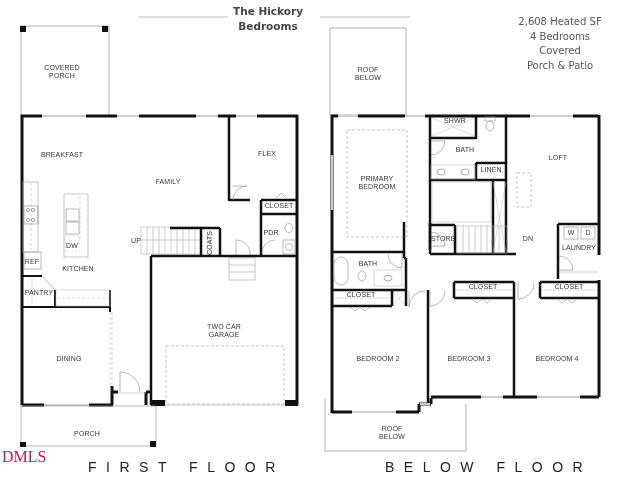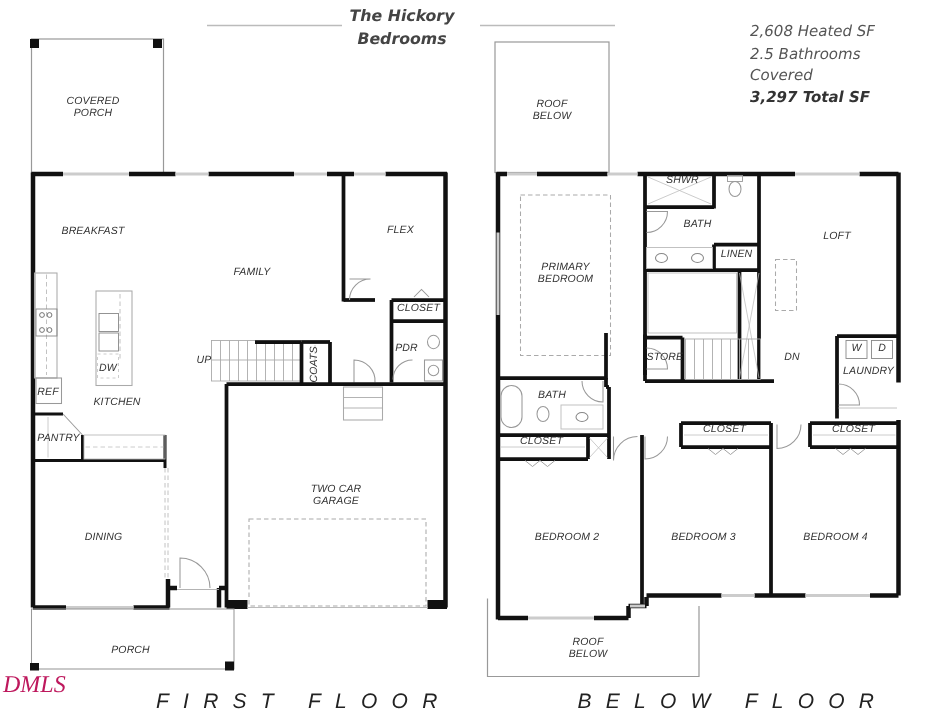--- a/index.html
+++ b/index.html
@@ -1,25 +1,25 @@
 <!DOCTYPE html>
 <html><head>
 <meta charset="utf-8">
 <style>
   html, body { margin: 0; padding: 0; background: #ffffff; }
   body { width: 628px; height: 480px; position: relative; overflow: hidden;
          font-family: "Liberation Sans", sans-serif; }
   #plan { position: absolute; left: 0; top: 0; width: 628px; height: 480px; }
-  .abs { position: absolute; white-space: nowrap; font-style: italic; }
+  .abs { position: absolute; white-space: nowrap; }
   .room { font-family: "Liberation Sans", sans-serif; font-size: 7px; color: #333;
           text-align: center; line-height: 8px; letter-spacing: 0.1px; }
   .title { font-family: "DejaVu Sans", sans-serif; font-size: 10.5px; color: #444;
            text-align: center; line-height: 15px; font-weight: bold; }
   .stats { font-family: "DejaVu Sans", sans-serif; font-size: 10px; color: #555;
-           text-align: left; line-height: 14.6px; }
+           text-align: center; line-height: 14.6px; }
   .stats .total { color: #333; font-weight: bold; }
   .floor-label { font-family: "Liberation Sans", sans-serif; font-size: 14px; color: #222;
                  letter-spacing: 9.5px; }
   .watermark { font-family: "Liberation Serif", serif; font-size: 16px; color: #be185d; }
   .vert { writing-mode: vertical-rl; transform: rotate(180deg); }
 </style>
 </head>
 <body>
 
 <svg id="plan" viewBox="0 0 628 480" xmlns="http://www.w3.org/2000/svg">
@@ -286,23 +286,23 @@
   </g>
 </svg>
 
 <div class="abs title" style="left:228px; top:4px; width:80px;">
   <div>The Hickory</div>
   <div>Bedrooms</div>
 </div>
 
 <div class="abs stats" style="left:500px; top:15px; width:120px;">
   <div>2,608 Heated SF</div>
-  <div>2.5 Bathrooms</div>
+  <div>4 Bedrooms</div>
   <div>Covered</div>
-  <div class="total">3,297 Total SF</div>
+  <div>Porch &amp; Patio</div>
 </div>
 
 <div class="abs room" style="left:36px; top:64px; width:52px;">
   <div>COVERED</div>
   <div>PORCH</div>
 </div>
 <div class="abs room" style="left:38px; top:151px; width:48px;">BREAKFAST</div>
 <div class="abs room" style="left:152px; top:178px; width:32px;">FAMILY</div>
 <div class="abs room" style="left:256px; top:150px; width:22px;">FLEX</div>
 <div class="abs room" style="left:262px; top:202px; width:34px;">CLOSET</div>
@@ -312,21 +312,21 @@
 <div class="abs room" style="left:65px; top:242px; width:14px;">DW</div>
 <div class="abs room" style="left:62px; top:265px; width:32px;">KITCHEN</div>
 <div class="abs room" style="left:24px; top:258px; width:16px;">REF</div>
 <div class="abs room" style="left:23px; top:289px; width:32px;">PANTRY</div>
 <div class="abs room" style="left:200px; top:323px; width:48px;">
   <div>TWO CAR</div>
   <div>GARAGE</div>
 </div>
 <div class="abs room" style="left:55px; top:355px; width:28px;">DINING</div>
 <div class="abs room" style="left:73px; top:430px; width:28px;">PORCH</div>
-<div class="abs floor-label" style="left:104px; top:459px;">FIRST FLOOR</div>
+<div class="abs floor-label" style="left:88px; top:459px;">FIRST FLOOR</div>
 
 <div class="abs room" style="left:352px; top:66px; width:32px;">
   <div>ROOF</div>
   <div>BELOW</div>
 </div>
 <div class="abs room" style="left:355px; top:175px; width:44px;">
   <div>PRIMARY</div>
   <div>BEDROOM</div>
 </div>
 <div class="abs room" style="left:444px; top:117px; width:20px;">SHWR</div>

